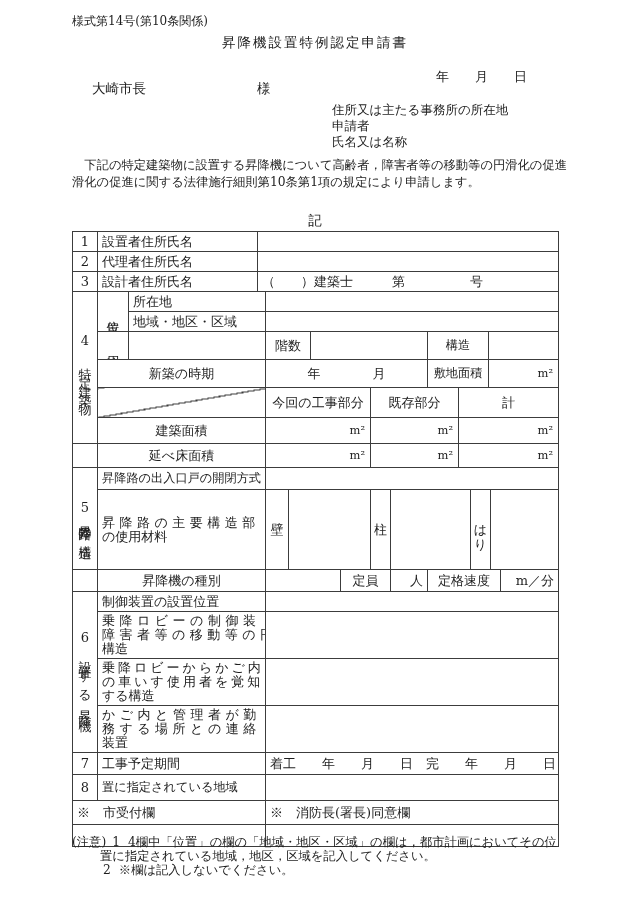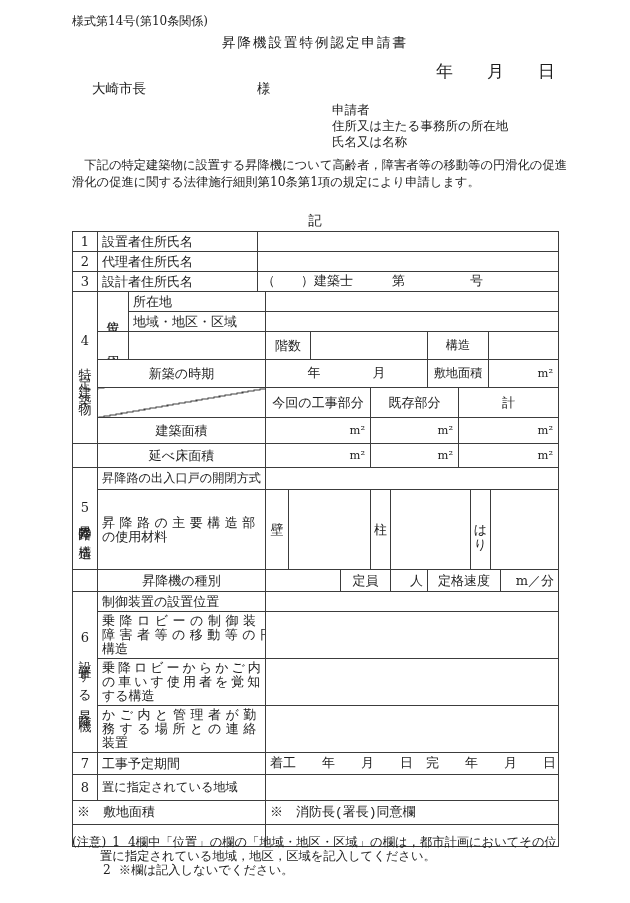--- a/index.html
+++ b/index.html
@@ -1,36 +1,36 @@
 <!DOCTYPE html>
 <html><head>
 <meta charset="utf-8">
 <style>
   html,body{margin:0;padding:0;background:#ffffff;}
   body{width:630px;height:903px;font-family:"DejaVu Serif","Liberation Serif",serif;color:#1d1d1d;}
   .page{position:relative;width:630px;height:903px;background:#fff;overflow:hidden;}
 
   .form-number{position:absolute;left:72px;top:13px;font-size:12px;}
   .doc-title{position:absolute;left:0;top:34px;width:630px;text-align:center;font-size:13.5px;letter-spacing:2px;}
-  .date-line{position:absolute;left:436px;top:60px;font-size:17px;white-space:pre;}
+  .date-line{position:absolute;left:436px;top:68px;font-size:13px;white-space:pre;}
   .addressee{position:absolute;left:92px;top:80px;font-size:13.5px;}
   .honorific{position:absolute;left:257px;top:80px;font-size:13.5px;}
   .applicant{position:absolute;left:332px;top:102px;font-size:12.5px;line-height:16px;}
   .body-par{position:absolute;left:72px;top:157px;font-size:12.3px;line-height:16.5px;}
   .body-par div{white-space:pre;}
   .record-marker{position:absolute;left:0;top:212px;width:630px;text-align:center;font-size:13.5px;}
 
   .tbl-wrap{position:absolute;left:72px;top:231px;width:488px;}
   table{border-collapse:collapse;table-layout:fixed;width:487px;margin:0 0 0 0;margin-top:-1px;}
   table.first{margin-top:0;}
   td{border:1px solid #3c3c3c;font-size:13px;line-height:15px;padding:1px 4px;vertical-align:middle;overflow:hidden;}
   .num{text-align:center;padding:1px 0;}
   .ctr{text-align:center;}
   .rt{text-align:right;}
-  .pre{white-space:pre;font-family:Liberation Mono, monospace;}
+  .pre{white-space:pre;}
   .unit{text-align:right;font-size:11.5px;padding-right:5px;}
   .fs12{font-size:12.2px;}
   .vcell{writing-mode:vertical-rl;text-orientation:upright;text-align:center;padding:2px 0;line-height:13px;}
   .ls9{letter-spacing:9px;}
   .ls5{letter-spacing:5px;}
   .ls1{letter-spacing:1px;}
   .diag{padding:0;background:linear-gradient(to bottom right,transparent calc(50% - 0.6px),#3c3c3c calc(50% - 0.6px),#3c3c3c calc(50% + 0.6px),transparent calc(50% + 0.6px));}
   .mlab{line-height:14px;padding-top:2px;padding-bottom:2px;}
   .jl{display:block;letter-spacing:4.5px;white-space:nowrap;}
   .jl3{display:block;letter-spacing:3px;white-space:nowrap;}
@@ -49,22 +49,22 @@
 
 <div class="page">
 
   <div class="form-number">様式第14号(第10条関係)</div>
   <div class="doc-title">昇降機設置特例認定申請書</div>
   <div class="date-line">年　　月　　日</div>
   <div class="addressee">大崎市長</div>
   <div class="honorific">様</div>
 
   <div class="applicant">
+    <div>住所又は主たる事務所の所在地</div>
     <div>申請者</div>
-    <div>住所又は主たる事務所の所在地</div>
     <div>氏名又は名称</div>
   </div>
 
   <div class="body-par">
     <div>　下記の特定建築物に設置する昇降機について高齢者，障害者等の移動等の円滑化の促進</div>
     <div>滑化の促進に関する法律施行細則第10条第1項の規定により申請します。</div>
   </div>
 
   <div class="record-marker">記</div>
 
@@ -268,21 +268,21 @@
     </tbody>
       </table>
 
     <table>
       <colgroup>
           <col style="width:193px">
           <col style="width:293px">
         </colgroup>
       <tbody>
           <tr style="height:24px">
-        <td class="pre">※　敷地面積</td>
+        <td class="pre">※　市受付欄</td>
         <td class="pre">※　消防長(署長)同意欄</td>
       </tr>
       <tr style="height:22px">
         <td></td>
         <td></td>
       </tr>
     </tbody>
       </table>
 
   </div>

